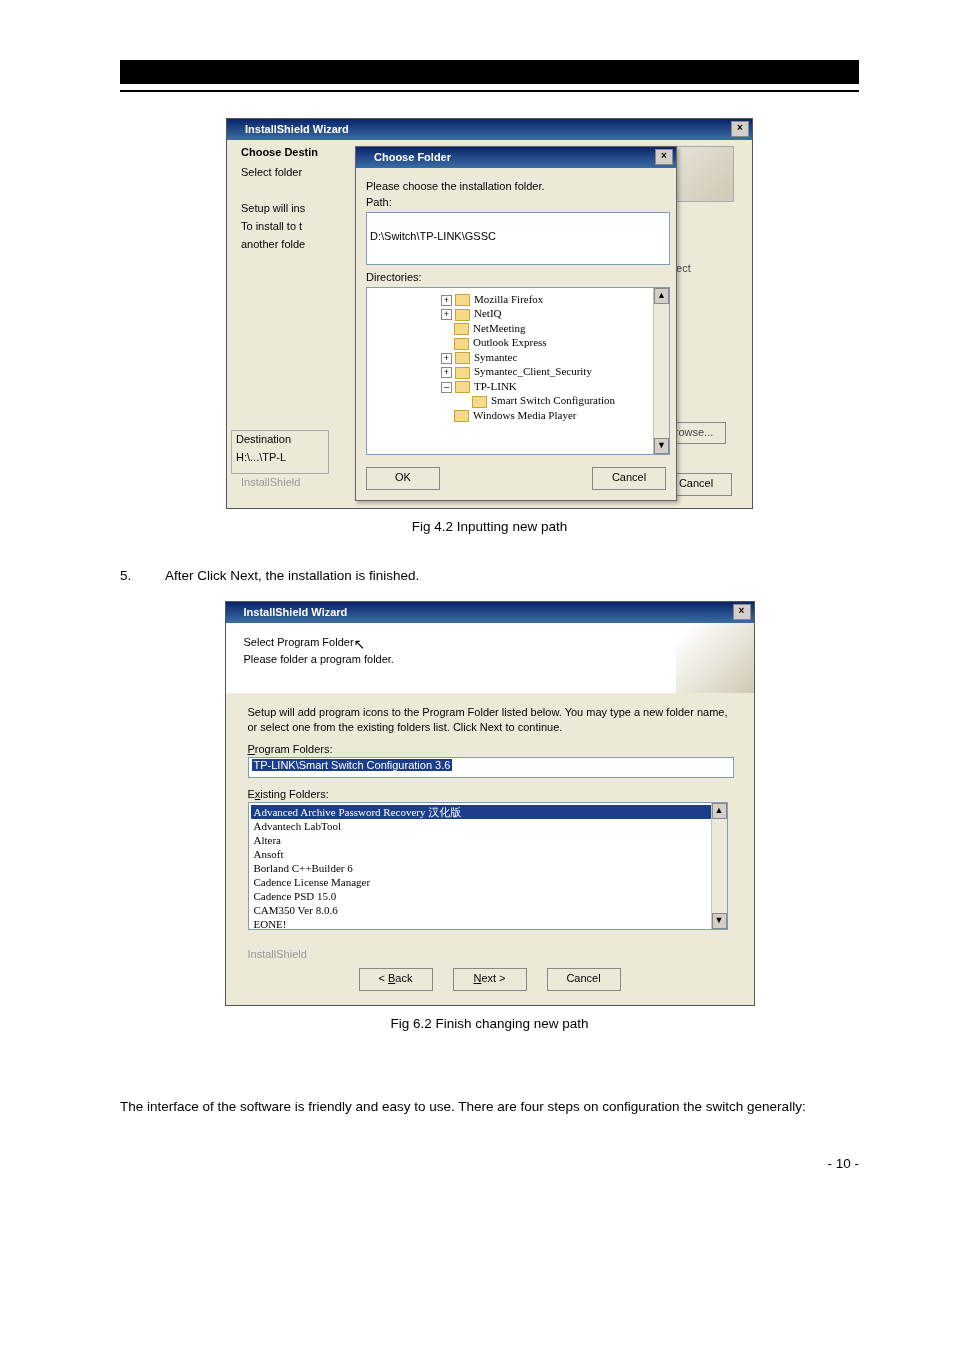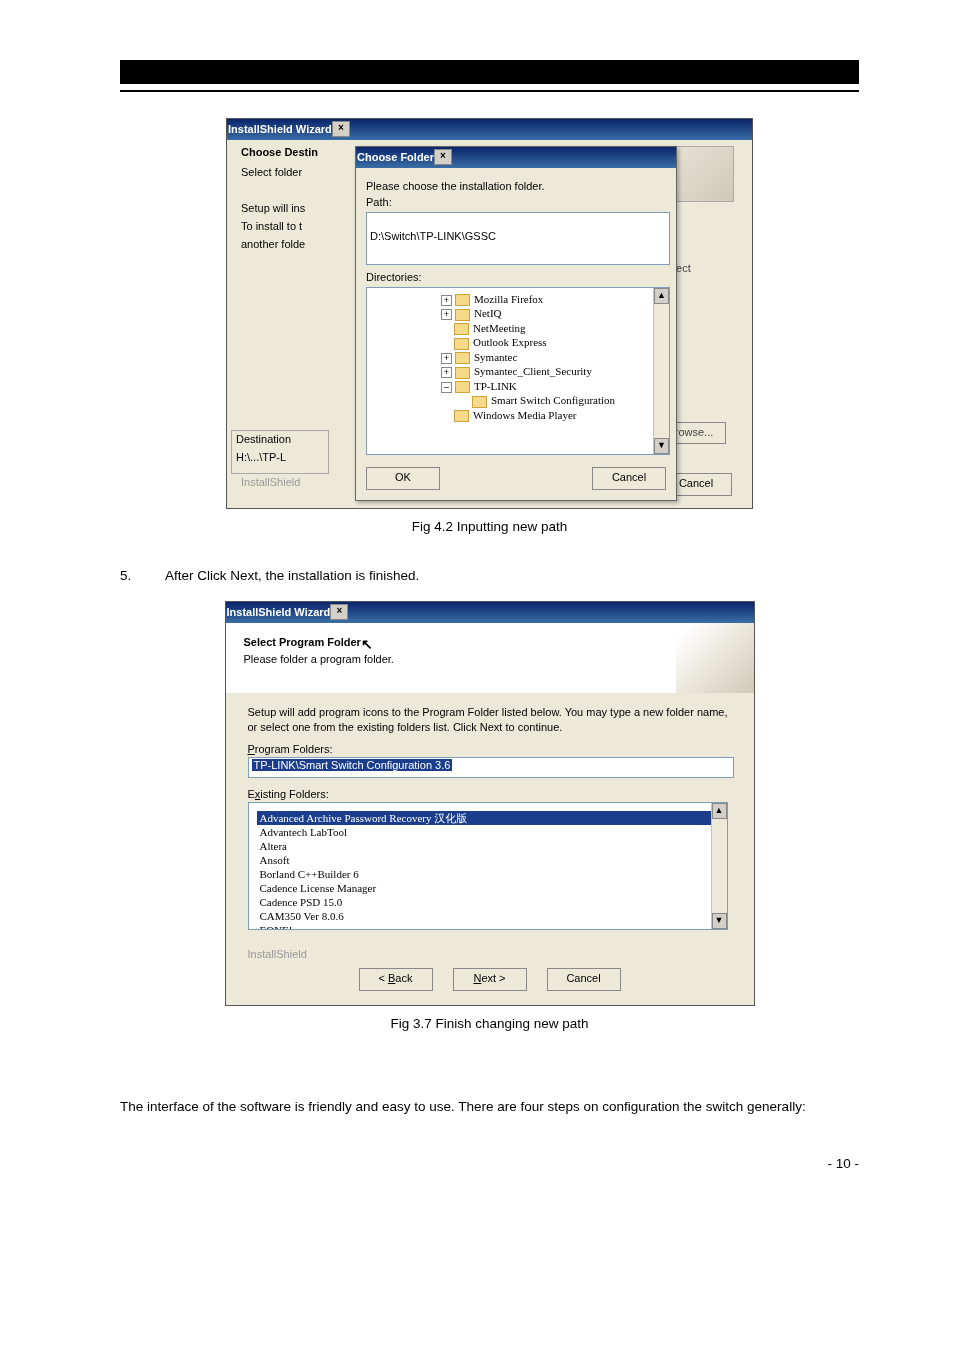--- a/index.html
+++ b/index.html
@@ -8,21 +8,21 @@
   .rule{height:2px;background:#000;margin-bottom:26px}
   .fig{display:flex;flex-direction:column;align-items:center;margin-bottom:12px}
   .caption{text-align:right;margin:10px 0 22px}
   .step{display:flex;margin:6px 0 18px}
   .step .num{width:45px}
   .body-para{margin:40px 0 0;line-height:2;text-align:justify}
   .pagenum{text-align:right;margin-top:36px}
 
   
   .win{width:525px;border:1px solid #555;background:#ece9d8;font:11px Tahoma,Arial}
-  .titlebar{background:linear-gradient(#0a246a,#3a6ea5);color:#fff;display:flex;align-items:center;padding:2px 3px 3px 1px;font-weight:bold}
+  .titlebar{background:linear-gradient(#0a246a,#3a6ea5);color:#fff;display:flex;align-items:center;justify-content:space-between;padding:2px 3px 3px 18px;font-weight:bold}
   .titlebar .xbtn{width:16px;height:14px;background:#d4d0c8;border:1px solid #888;color:#000;font:bold 10px/12px Arial;text-align:center;cursor:pointer}
   .win1-body{position:relative;height:368px}
   .leftcol{position:absolute;left:14px;top:6px;width:106px;color:#000}
   .leftcol div{margin-bottom:6px}
   .leftcol .hdr{font-weight:bold;margin-bottom:8px}
   .rightstrip{position:absolute;right:20px;top:6px;width:70px;color:#444}
   .rightimg{width:70px;height:54px;background:linear-gradient(135deg,#e8e4d8,#cfc9b6);border:1px solid #aaa;margin-bottom:60px}
   .browse-btn{width:62px;height:20px;border:1px solid #888;background:#ece9d8;text-align:center;line-height:18px;margin-top:148px}
   .rightstrip .sel{margin-top:6px}
   .dest-box{position:absolute;left:4px;top:290px;width:88px;height:38px;border:1px solid #aaa;padding:2px 4px}
@@ -43,30 +43,30 @@
   .pm{display:inline-block;width:9px;height:9px;border:1px solid #888;background:#fff;font:9px/8px Arial;text-align:center;margin-right:3px;vertical-align:middle}
   .fld{display:inline-block;width:13px;height:10px;background:#f6da8a;border:1px solid #caa33a;vertical-align:middle;margin-right:4px}
   .sub{padding-left:18px}
   .btnrow{display:flex;justify-content:space-between;gap:10px;margin-top:12px}
   .btn{min-width:72px;height:21px;border:1px solid #888;background:#ece9d8;text-align:center;line-height:19px}
 
   
   .win2{width:528px}
   .w2-top{height:70px;background:#fff;display:flex}
   .w2-top-l{flex:1;padding:10px 8px 8px 18px}
-  .w2-top-l .h{font-weight:bold;margin-bottom:4px}
+  .w2-top-l .h{font-weight:normal;margin-bottom:4px}
   .w2-img{width:78px;height:70px;background:linear-gradient(135deg,#fff 10%,#e8e4d8 55%,#cfc9b6)}
   .w2-body{padding:12px 22px 6px 22px}
   .w2-body .intro{margin-bottom:8px;line-height:1.35}
   .ul-label{margin:6px 0 2px}
   .ul-label span{text-decoration:underline}
   .pf-input{width:478px;height:17px;border:1px solid #7f9db9;background:#fff;padding:1px 3px}
   .pf-input .seltxt{background:#1a3e8c;color:#fff;padding:0 2px}
   .ef-box{width:478px;height:126px;border:1px solid #7f9db9;background:#fff;position:relative;overflow:hidden}
-  .ef-list{list-style:none;margin:8px;padding:0;font:11px Tahoma}
+  .ef-list{list-style:none;margin:2px;padding:0;font:11px Tahoma}
   .ef-list li{padding:0 3px;line-height:14px}
   .ef-list li.sel{background:#1a3e8c;color:#fff}
   .ishield2{color:#9a9a9a;margin:12px 0 0 22px}
   .w2-btns{display:flex;justify-content:center;gap:20px;padding:8px 33px 14px}
   .cursor{display:inline-block;position:relative;top:3px;font-size:14px}
 </style>
 </head>
 <body>
 
 <div class="page">
@@ -179,19 +179,19 @@
           </div>
         </div>
       </div>
       <div class="ishield2">InstallShield</div>
       <div class="w2-btns">
         <div class="btn">&lt; <span style="text-decoration:underline">B</span>ack</div>
         <div class="btn"><span style="text-decoration:underline">N</span>ext &gt;</div>
         <div class="btn">Cancel</div>
       </div>
     </div>
-    <div class="caption">Fig 3.7 Finish changing new path</div>
+    <div class="caption">Fig 6.2 Finish changing new path</div>
   </div>
 
   <div class="body-para">The interface of the software is friendly and easy to use. There are four steps on configuration the switch generally:</div>
 
   <div class="pagenum">- 10 -</div>
 </div>
 
 </body></html>

